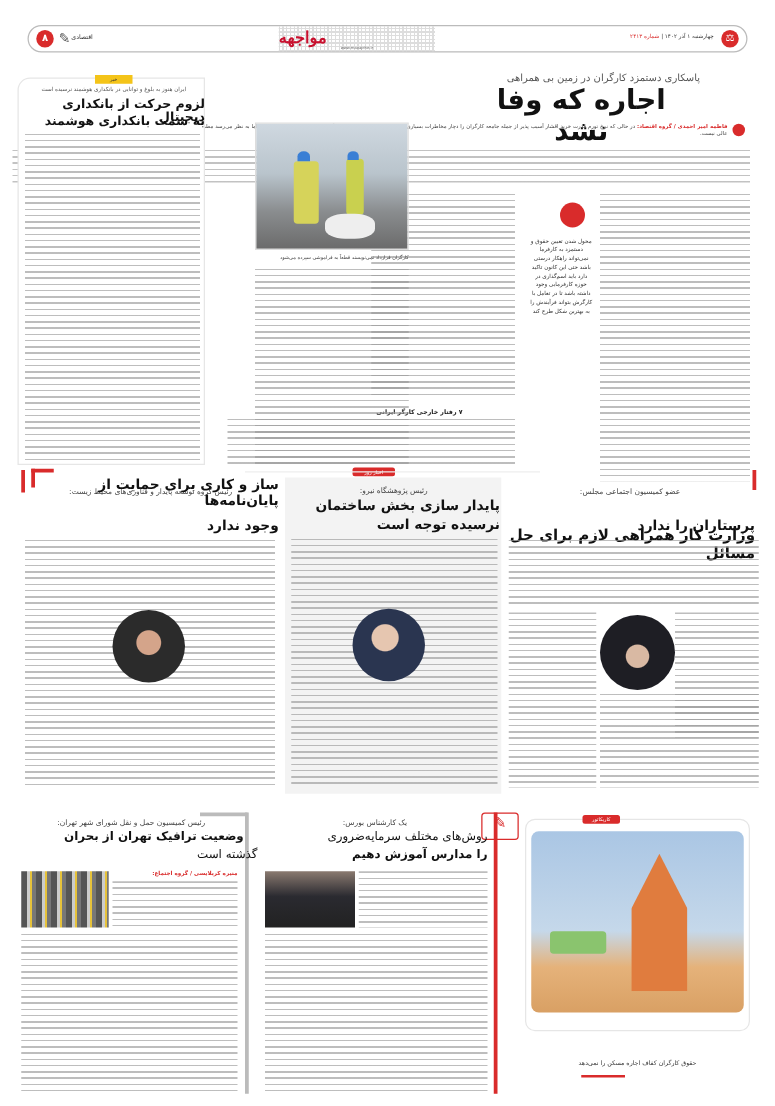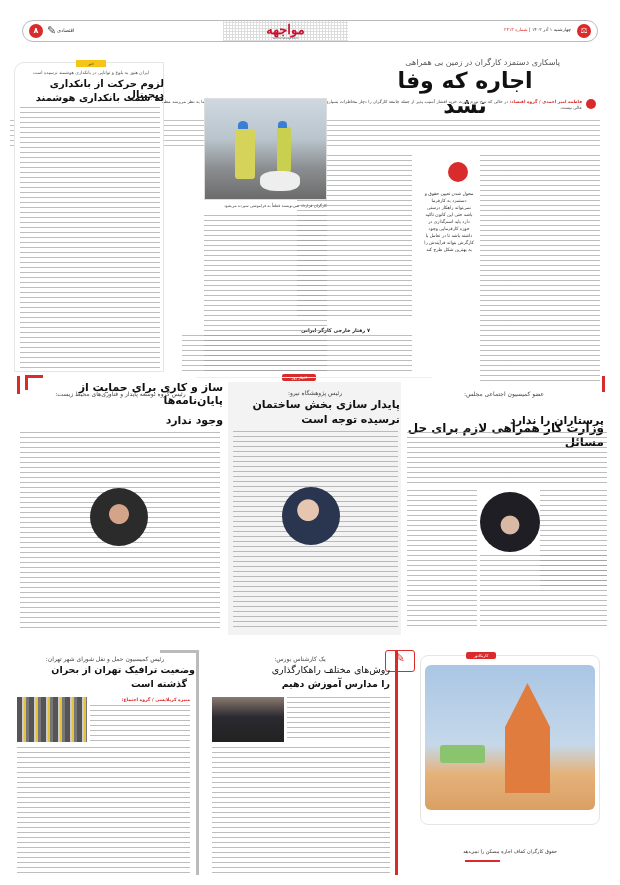--- a/index.html
+++ b/index.html
@@ -1,21 +1,21 @@
 <!DOCTYPE html>
 <html><head>
 <meta charset="utf-8">
 <style>
 *{box-sizing:border-box;margin:0;padding:0}
 body{width:620px;height:885px;background:#fff;font-family:"DejaVu Sans",sans-serif;position:relative;overflow:hidden;direction:rtl;color:#222}
 .abs{position:absolute}
 .lines{background:repeating-linear-gradient(to bottom,#9a9a9a 0,#9a9a9a 1.2px,transparent 1.2px,transparent 5px)}
 .header{left:22px;top:20px;width:576px;height:22px;border:1.5px solid #bbb;border-radius:12px;background:#fff}
 .logo-box{left:200px;top:0;width:125px;height:20px;background:repeating-linear-gradient(90deg,#ddd 0,#ddd 1px,transparent 1px,transparent 3px),repeating-linear-gradient(0deg,#ddd 0,#ddd 1px,transparent 1px,transparent 3px)}
-.logo{font-family:"DejaVu Serif",serif;font-weight:bold;color:#c8102e;font-size:13px;text-align:center;width:100%;top:1px}
+.logo{font-family:"DejaVu Serif",serif;font-weight:bold;color:#c8102e;font-size:13px;text-align:left;width:100%;top:1px}
 .logo-url{font-size:3px;color:#666;width:100%;text-align:center;top:15px}
 .badge{width:14px;height:14px;border-radius:50%;background:#d92b2b;color:#fff;font-size:8px;text-align:center;line-height:14px;font-weight:bold}
 .h1{font-weight:bold;color:#111;text-align:right}
 .kicker{font-size:6px;color:#444;text-align:center}
 .red-circle{border-radius:50%;background:#d92b2b}
 .photo{background:linear-gradient(180deg,#cfd8e0 0,#b9c4cc 40%,#8a8d8f 70%,#6b6b6b 100%)}
 .card{border:1px solid #e6e6e6;border-radius:8px;background:#fff}
 .tag{background:#d92b2b;color:#fff;font-size:4px;text-align:center;border-radius:2px;line-height:7px}
 .ytag{background:#f4c419;color:#333;font-size:4px;text-align:center;line-height:7px}
 .portrait{border-radius:50%;overflow:hidden}
@@ -103,27 +103,27 @@
 <div class="abs" style="left:385px;top:650px;width:30px;height:22px;border:1px solid #d92b2b;border-radius:3px;color:#d92b2b;font-size:12px;text-align:center">✎</div>
 <div class="abs" style="left:425px;top:665px;width:170px;height:145px;border-radius:6px;background:linear-gradient(180deg,#aac6e4 0,#c5d8ea 55%,#e5b27a 75%,#d9a064 100%)">
   <div class="abs" style="left:80px;top:18px;width:45px;height:110px;background:#e07c3e;clip-path:polygon(50% 0,100% 40%,100% 100%,0 100%,0 40%)"></div>
   <div class="abs" style="left:15px;top:80px;width:45px;height:18px;background:#8ac46e;border-radius:3px"></div>
 </div>
 <div class="abs" style="left:425px;top:848px;width:170px;font-size:5px;color:#333;text-align:center">حقوق کارگران کفاف اجاره مسکن را نمی‌دهد</div>
 <div class="abs" style="left:465px;top:860px;width:35px;height:2px;background:#d92b2b"></div>
 
 <div class="abs" style="left:395px;top:650px;width:3px;height:225px;background:#d92b2b"></div>
 <div class="abs kicker" style="left:210px;top:655px;width:180px">یک کارشناس بورس:</div>
-<div class="abs h1" style="left:210px;top:664px;width:180px;font-size:9.5px;font-weight:normal">روش‌های مختلف راهکار‌گذاری</div>
+<div class="abs h1" style="left:210px;top:664px;width:180px;font-size:9.5px;font-weight:normal">روش‌های مختلف سرمایه‌ضروری</div>
 <div class="abs h1" style="left:210px;top:678px;width:180px;font-size:9.5px;font-weight:bold">را مدارس آموزش دهیم</div>
 <div class="abs" style="left:212px;top:697px;width:72px;height:45px;background:linear-gradient(180deg,#8a7a70 0,#2a2a30 45%,#222 100%)"></div>
 <div class="abs lines" style="left:287px;top:697px;width:103px;height:45px;opacity:.65"></div>
 <div class="abs lines" style="left:212px;top:747px;width:178px;height:128px;opacity:.65"></div>
 
 <div class="abs" style="left:196px;top:650px;width:3px;height:225px;background:#bbb"></div>
 <div class="abs" style="left:160px;top:650px;width:38px;height:3px;background:#bbb"></div>
 <div class="abs kicker" style="left:15px;top:655px;width:180px">رئیس کمیسیون حمل و نقل شورای شهر تهران:</div>
 <div class="abs h1" style="left:15px;top:664px;width:180px;font-size:9.5px">وضعیت ترافیک تهران از بحران</div>
-<div class="abs h1" style="left:7px;top:678px;width:180px;font-size:9.5px;font-weight:bold">گذشته است</div>
+<div class="abs h1" style="left:26px;top:678px;width:180px;font-size:9.5px;font-weight:normal">گذشته است</div>
 <div class="abs" style="left:90px;top:697px;width:100px;font-size:4.5px;color:#d92b2b;font-weight:bold;text-align:right">منیره کربلایسی / گروه اجتماع:</div>
 <div class="abs" style="left:17px;top:697px;width:70px;height:45px;background:repeating-linear-gradient(90deg,#555 0,#555 5px,#ccc 5px,#ccc 7px,#e6c23a 7px,#e6c23a 9px,#777 9px,#777 12px)"></div>
 <div class="abs lines" style="left:90px;top:705px;width:100px;height:38px;opacity:.65"></div>
 <div class="abs lines" style="left:17px;top:747px;width:173px;height:128px;opacity:.65"></div>
 
 </body></html>

